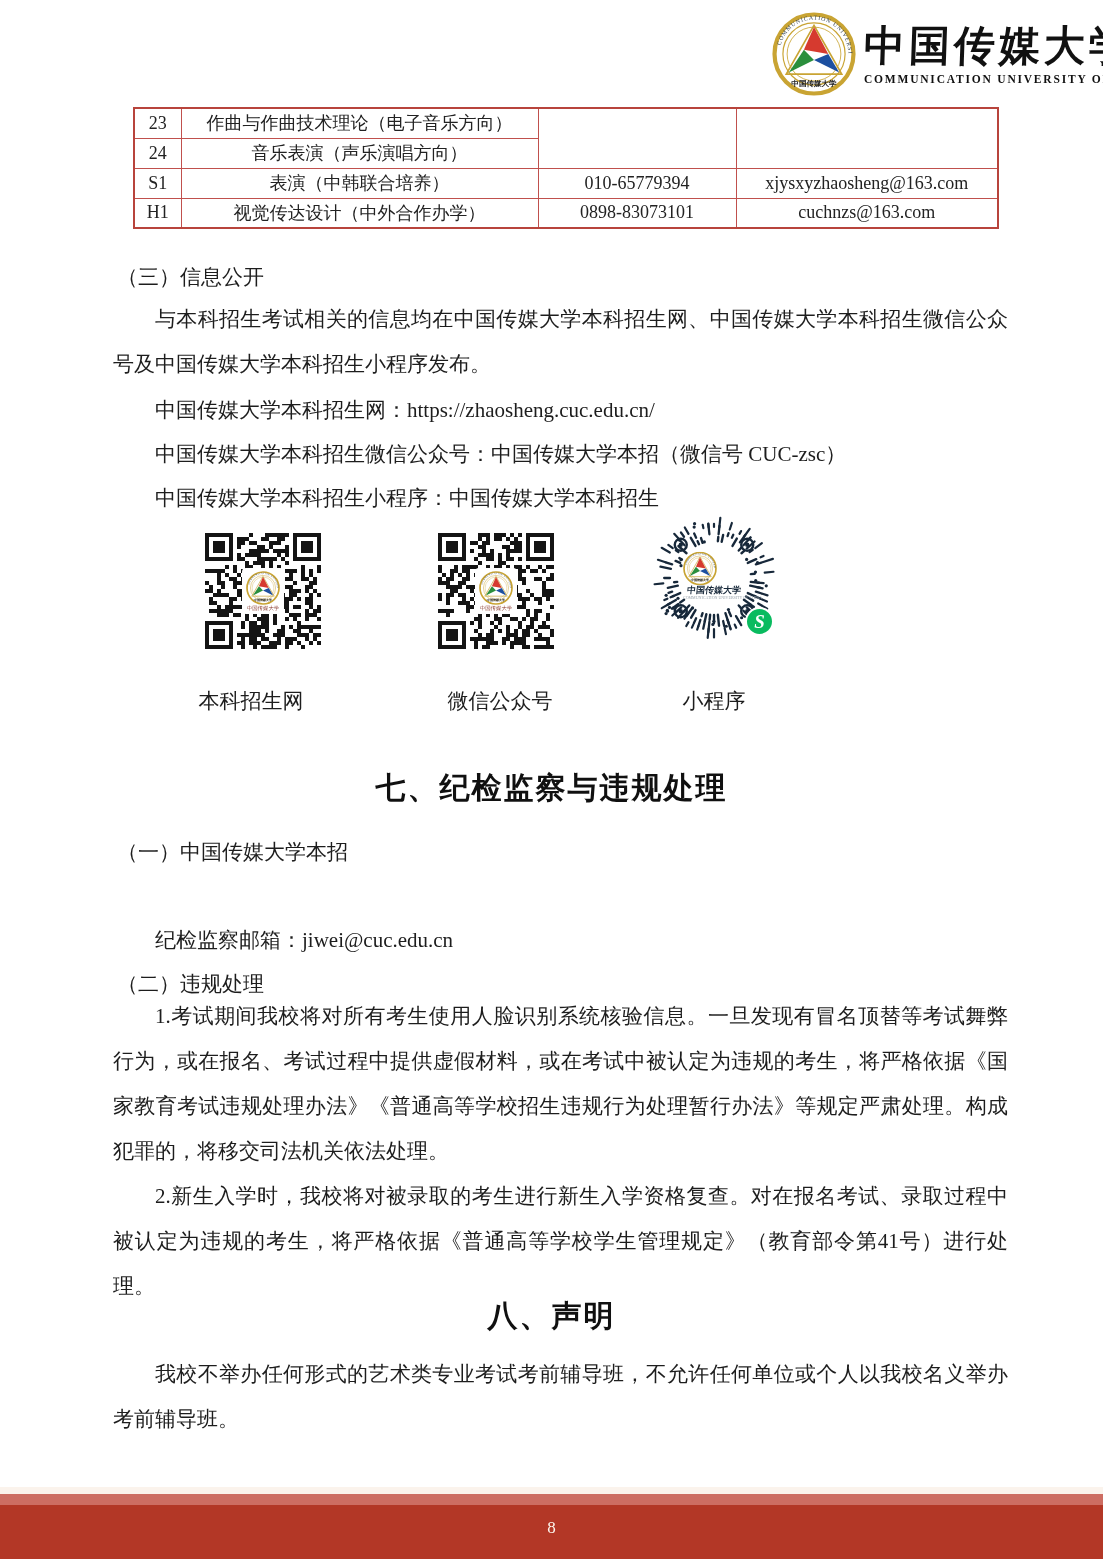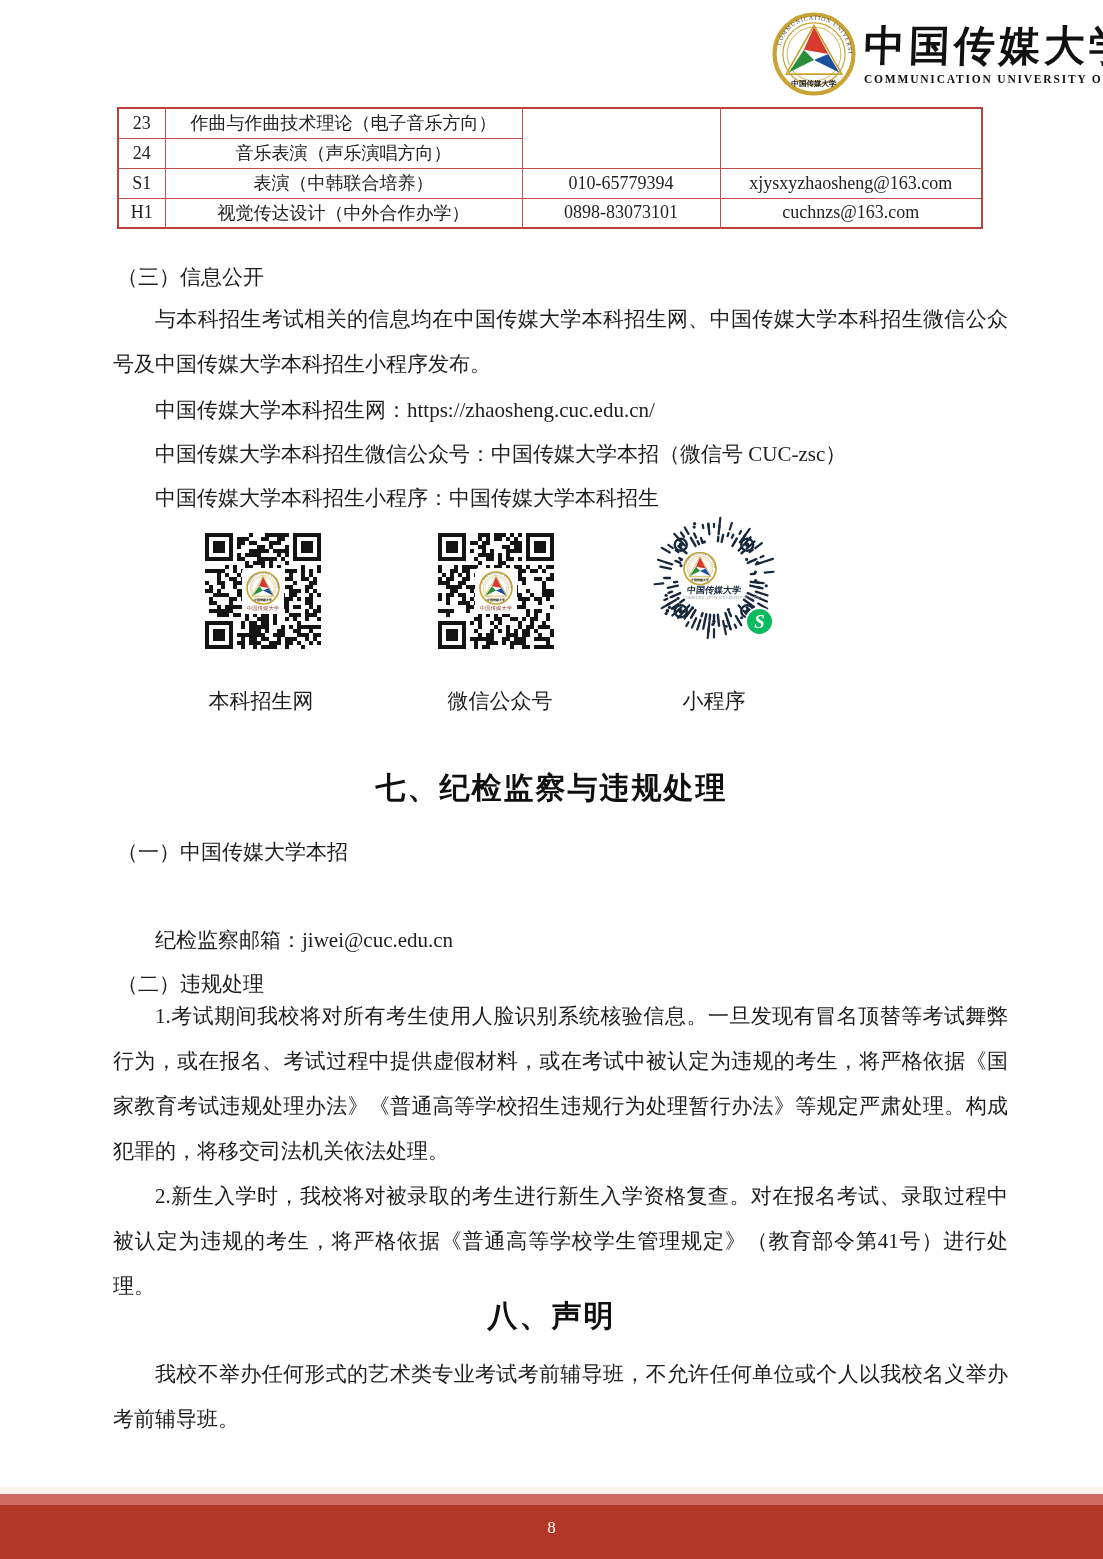--- a/index.html
+++ b/index.html
@@ -16,21 +16,21 @@
   .brand-cn {
     font-family:"Liberation Serif","DejaVu Serif",serif; font-weight:bold;
     font-size:41px; line-height:46px; letter-spacing:4px; color:#111;
     transform:scaleY(1.02) skewX(-2deg); white-space:nowrap;
   }
   .brand-en {
     font-family:"Liberation Serif","DejaVu Serif",serif; font-weight:bold;
     font-size:11.5px; letter-spacing:1.8px; color:#111; margin-top:4px; white-space:nowrap;
   }
   
-  .contacts { position:absolute; left:117px; top:107px; width:864px; border-collapse:collapse; table-layout:fixed; }
+  .contacts { position:absolute; left:133px; top:107px; width:864px; border-collapse:collapse; table-layout:fixed; }
   .contacts td {
     border:1px solid #c0504d; height:30px; text-align:center; vertical-align:middle;
     font-size:18px; color:#222; padding:0 4px; overflow:hidden; white-space:nowrap;
   }
   .contacts { border:2px solid #b8443c; }
   
   .t { position:absolute; left:113px; width:895px; font-size:21px; color:#1d1d1d; }
   .line { line-height:44px; white-space:nowrap;font-family:Liberation Serif, serif; }
   .indent1 { padding-left:4px; }
   .indent2 { padding-left:42px; }
@@ -1046,21 +1046,21 @@
     <div class="mp-center">
       <svg>
           <use href="#cuc-emblem"></use>
         </svg>
       <div class="mp-cn">中国传媒大学</div>
       <div class="mp-sub">COMMUNICATION UNIVERSITY OF CHINA</div>
     </div>
     <div class="mp-badge">S</div>
   </div>
 
-  <div class="qr-label" style="left:203px; width:116px">本科招生网</div>
+  <div class="qr-label" style="left:193px; width:116px">本科招生网</div>
   <div class="qr-label" style="left:430px; width:140px">微信公众号</div>
   <div class="qr-label" style="left:652px; width:124px">小程序</div>
 
   <div class="sec-title" style="top:768px">七、纪检监察与违规处理</div>
   <div class="t line indent1" style="top:830px">（一）中国传媒大学本招</div>
   <div class="t line indent2" style="top:918px">纪检监察邮箱：jiwei@cuc.edu.cn</div>
   <div class="t line indent1" style="top:962px">（二）违规处理</div>
   <div class="t para" style="top:994px">1.考试期间我校将对所有考生使用人脸识别系统核验信息。一旦发现有冒名顶替等考试舞弊行为，或在报名、考试过程中提供虚假材料，或在考试中被认定为违规的考生，将严格依据《国家教育考试违规处理办法》《普通高等学校招生违规行为处理暂行办法》等规定严肃处理。构成犯罪的，将移交司法机关依法处理。</div>
   <div class="t para" style="top:1174px">2.新生入学时，我校将对被录取的考生进行新生入学资格复查。对在报名考试、录取过程中被认定为违规的考生，将严格依据《普通高等学校学生管理规定》（教育部令第41号）进行处理。</div>
 

